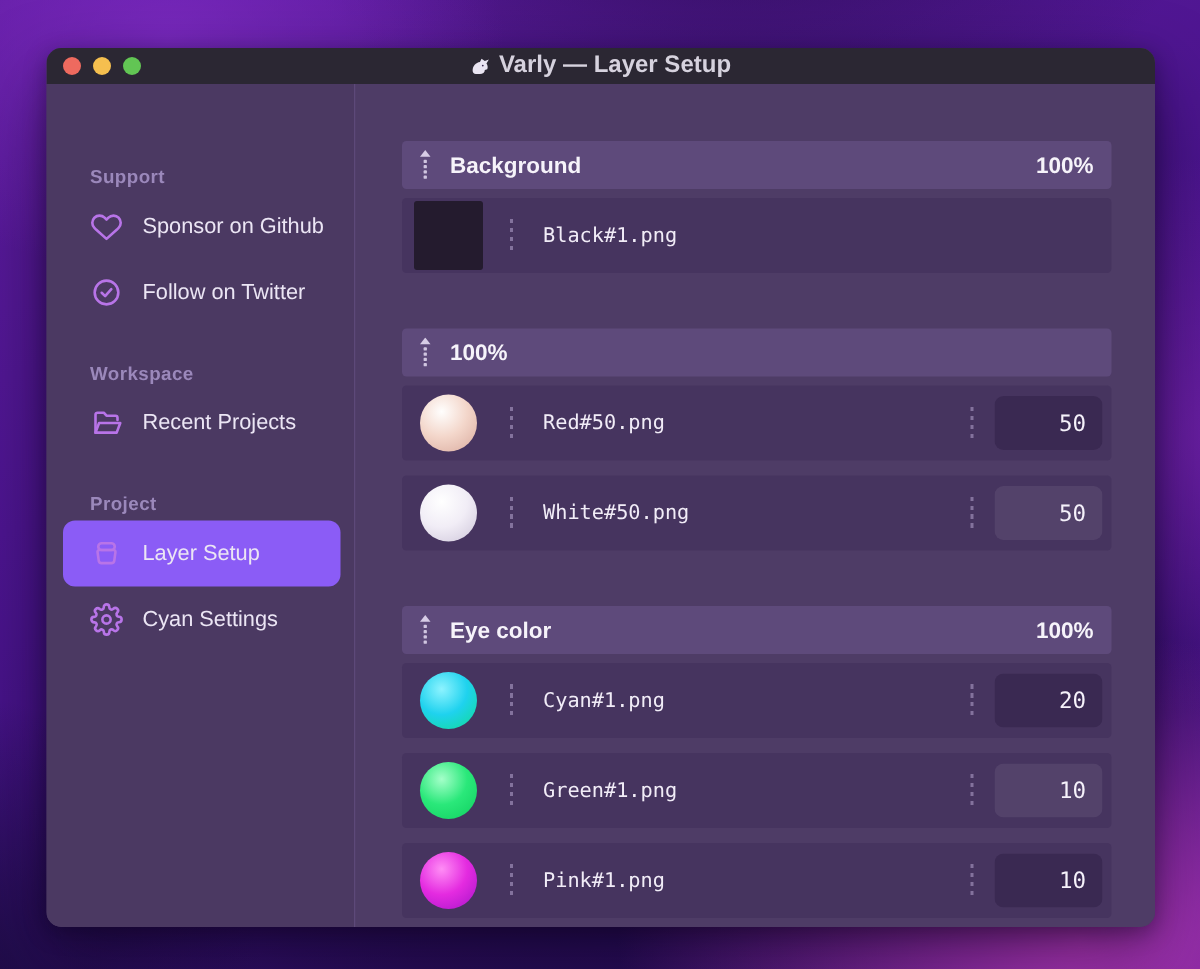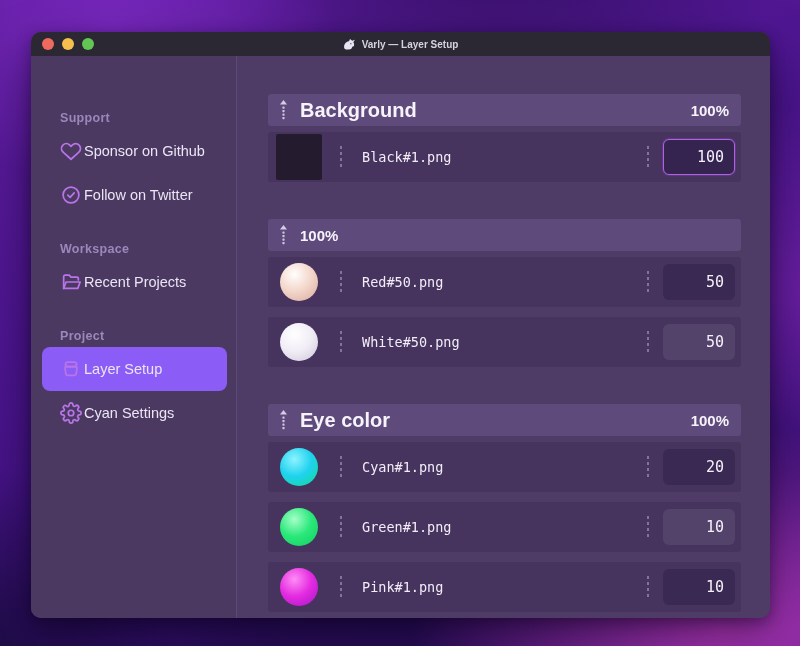--- a/index.html
+++ b/index.html
@@ -20,52 +20,52 @@
     border-radius:10px; overflow:hidden;
     box-shadow:0 22px 48px rgba(8,2,20,.5), 0 4px 14px rgba(8,2,20,.35);
     background:#4e3c66;
   }
   .titlebar{
     height:24px; background:#2b2733; display:flex; align-items:center; justify-content:center;
     position:relative; flex-shrink:0;
   }
   .traffic{ position:absolute; left:11px; top:0; height:100%; display:flex; align-items:center; gap:8px; }
   .light{ width:12px; height:12px; border-radius:50%; }
-  .title{ display:flex; align-items:center; gap:6px; color:#d6d2de; font-size:10px; font-weight:bold; }
+  .title{ display:flex; align-items:center; gap:6px; color:#d6d2de; font-size:16px; font-weight:bold; }
   .title svg{ display:block; }
   .winbody{ display:flex; height:562px; }
 
   
   .sidebar{
     width:206px; flex-shrink:0; background:#4b3962;
     border-right:1px solid rgba(135,110,170,.32);
     padding-top:30px;
   }
   .section{ margin-bottom:6px;margin-top:25px; }
   .section-label{
     margin:18px 0 4px 29px; font-size:12.5px; font-weight:bold; letter-spacing:.3px;
     color:#9b88bb;
   }
   .side-item{
-    display:flex; align-items:center; gap:2px;
+    display:flex; align-items:center; gap:13px;
     margin:0 9px 0 11px; padding:10px 0 10px 18px; height:44px;
     border-radius:8px; color:#ebe5f4; font-size:14.5px; cursor:pointer;
   }
   .side-item.active{ background:#8b5cf6; }
   .side-item .sicon{ width:22px; height:22px; display:flex; align-items:center; justify-content:center; }
   .side-item svg{ stroke:#b874e8; }
 
   
   .main{ flex:1; padding:38px 29px 0 31px; overflow:hidden; background:#4e3c66; }
   .group{ margin-bottom:37px; }
   .group-header{
     height:32px; background:#5e4a7b; border-radius:3px;
     display:flex; align-items:center; padding:0 12px 0 10px; gap:12px;
   }
-  .group-name{ color:#f6f3fa; font-size:20px; font-weight:bold; flex:1; }
+  .group-name{ color:#f6f3fa; font-size:15px; font-weight:bold; flex:1; }
   .group-opacity{ color:#f6f3fa; font-size:15px; font-weight:bold; }
   .drag{ width:10px; display:flex; justify-content:center; cursor:grab; }
   .rows{ display:flex; flex-direction:column; gap:10px; margin-top:6px; }
   .layer-row{
     height:50px; background:#46345f; border-radius:3px;
     display:flex; align-items:center;
   }
   .thumb-wrap{ width:72px; flex-shrink:0; display:flex; align-items:center; }
   .thumb.square{ width:46px; height:46px; margin-left:8px; border-radius:2px; }
   .thumb.sphere{ width:38px; height:38px; margin-left:12px; border-radius:50%; }
@@ -190,24 +190,20 @@
       <span class="group-name">Background</span>
       <span class="group-opacity">100%</span>
     </div>
     <div class="rows">
   <div class="layer-row">
     <span class="thumb-wrap">
                 <span class="thumb square" style="background: rgb(36, 27, 46);"></span>
               </span>
     <span class="vdash"></span>
     <span class="file">Black#1.png</span>
-    <span class="val-zone">
-      <span class="vdash"></span>
-      <input class="val focused" type="text" value="100" style="">
-    </span>
   </div>
 </div>
   </section>
 
   <section class="group">
     <div class="group-header">
       <span class="drag">
         <svg width="9" height="20" viewBox="0 0 9 20">
           <path d="M4.5 0L8 4.5H1z" fill="rgba(228,218,242,.9)"></path>
           <g fill="rgba(228,218,242,.85)">

